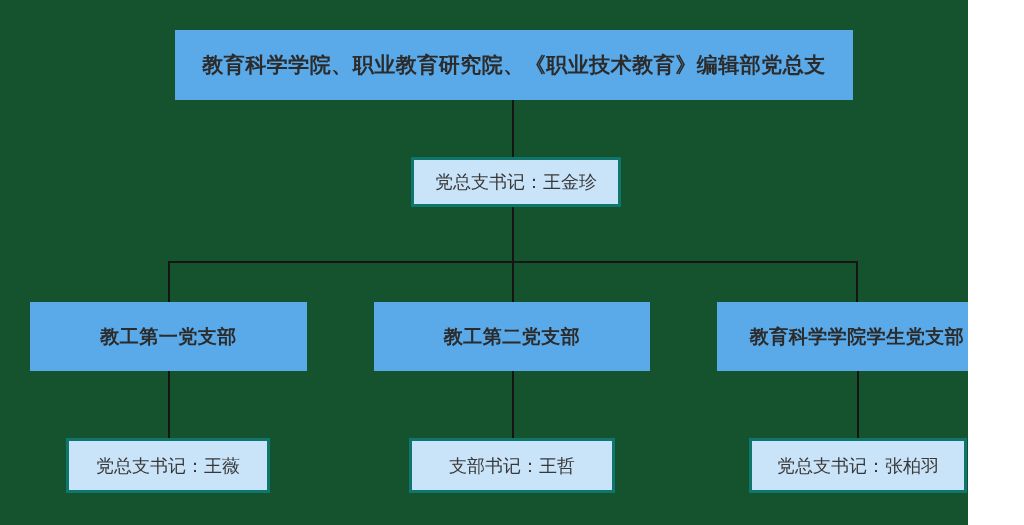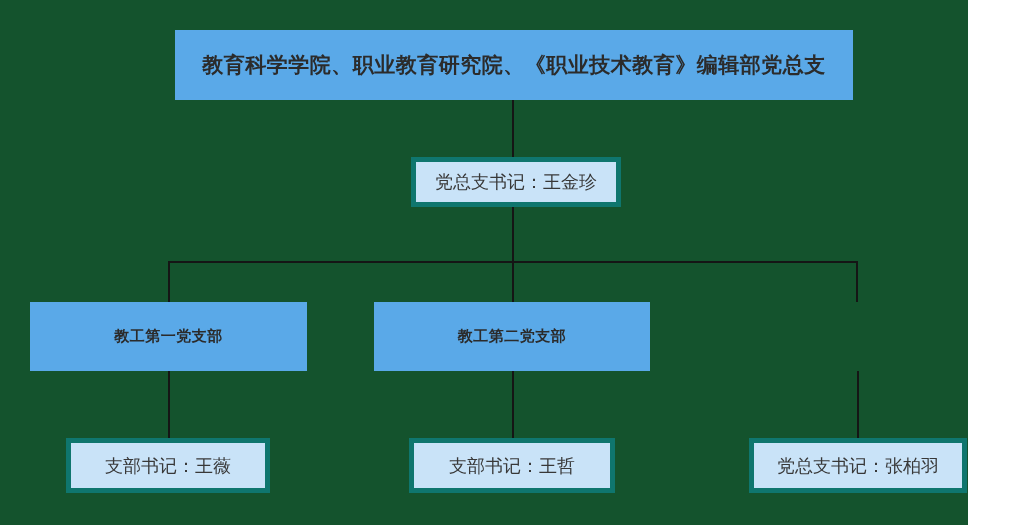--- a/index.html
+++ b/index.html
@@ -23,27 +23,27 @@
     text-align: center;
     box-sizing: border-box;
   }
   .node.primary {
     background: #5aa9e8;
     color: #2b2b2b;
     font-weight: bold;
   }
   .node.light {
     background: #c9e3f8;
-    border: 5px solid #0f766e;
+    border: 3px solid #0f766e;
     color: #383838;
     font-weight: normal;
   }
   .root-box       { left: 175px; top: 30px;  width: 678px; height: 70px; font-size: 21px; letter-spacing: 0.5px; }
   .secretary-box  { left: 411px; top: 157px; width: 210px; height: 50px; font-size: 18px; }
-  .branch-box     { top: 302px; height: 69px; font-size: 15px; letter-spacing: 0.5px; }
+  .branch-box     { top: 302px; height: 69px; font-size: 19px; letter-spacing: 0.5px; }
   .branch-0       { left: 30px;  width: 277px; }
   .branch-1       { left: 374px; width: 276px; }
   .branch-2       { left: 717px; width: 280px; }
   .branch-sec-box { top: 438px; height: 55px; font-size: 18px; }
   .branch-sec-0   { left: 66px;  width: 204px; }
   .branch-sec-1   { left: 409px; width: 206px; text-align: right; }
   .branch-sec-2   { left: 749px; width: 218px; }
   .line {
     position: absolute;
     background: #151515;
@@ -72,18 +72,19 @@
   <div class="line v line-branch-0"></div>
   <div class="line v line-branch-1"></div>
   <div class="line v line-branch-2"></div>
 
   <div class="node primary root-box">教育科学学院、职业教育研究院、《职业技术教育》编辑部党总支</div>
 
   <div class="node light secretary-box">党总支书记：王金珍</div>
 
   <div class="node primary branch-box branch-0">教工第一党支部</div>
   <div class="node primary branch-box branch-1">教工第二党支部</div>
+  <div class="node primary branch-box branch-2">教育科学学院学生党支部</div>
 
-  <div class="node light branch-sec-box branch-sec-0">支部书记：王薇</div>
+  <div class="node light branch-sec-box branch-sec-0">党总支书记：王薇</div>
   <div class="node light branch-sec-box branch-sec-1">支部书记：王哲</div>
   <div class="node light branch-sec-box branch-sec-2">党总支书记：张柏羽</div>
 
 </div>
 
 </body></html>

